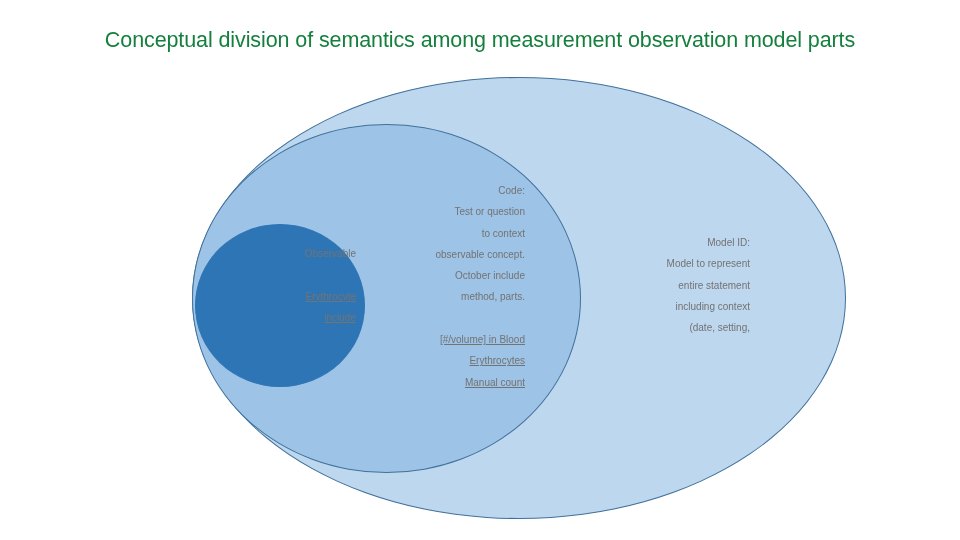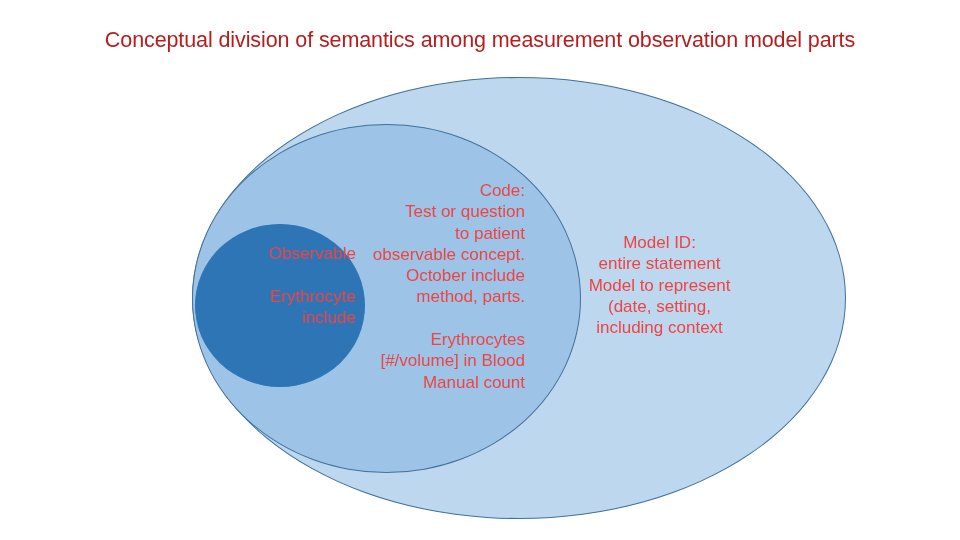--- a/index.html
+++ b/index.html
@@ -24,21 +24,21 @@
 
   
   #slide-title {
     position: absolute;
     left: 40px;
     top: 26px;
     width: 880px;
     text-align: center;
     font-size: 21.5px;
     line-height: 28px;
-    color: #b91c1c;
+    color: #15803d;
     letter-spacing: -0.1px;
     white-space: nowrap;
   }
 
   
   #diagram {
     position: absolute;
     left: 0;
     top: 0;
     width: 960px;
@@ -79,30 +79,30 @@
     width: 170px;
     height: 163px;
     background: #2e75b6;
     border: 1px solid #2e75b6;
     border-radius: 50%;
   }
 
   
   .venn-text {
     position: absolute;
-    color: #ef4444;
-    font-size: 17px;
+    color: #737373;
+    font-size: 10px;
     line-height: 21.3px;
   }
 
   #text-outer {
     left: 569px;
     top: 232px;
     width: 181px;
-    text-align: center;
+    text-align: right;
   }
 
   #text-middle {
     left: 344px;
     top: 180px;
     width: 181px;
     text-align: right;
   }
 
   #text-inner {
@@ -110,20 +110,21 @@
     top: 243px;
     width: 151px;
     text-align: right;
   }
 
   .venn-text .para {
     margin: 0;
   }
   .venn-text .para + .para {
     margin-top: 21.3px;
+    text-decoration: underline;
   }
   .venn-text .line {
     display: block;
     white-space: nowrap;
   }
 </style>
 </head>
 <body>
 
 <div id="slide">
@@ -134,39 +135,39 @@
 
     <div class="venn-shape" id="shape-outer"></div>
 
     <div class="venn-shape" id="shape-middle"></div>
 
     <div class="venn-shape" id="shape-inner"></div>
 
     <div class="venn-text" id="text-outer">
       <p class="para">
         <span class="line">Model ID:</span>
+        <span class="line">Model to represent</span>
         <span class="line">entire statement</span>
-        <span class="line">Model to represent</span>
+        <span class="line">including context</span>
         <span class="line">(date, setting,</span>
-        <span class="line">including context</span>
       </p>
     </div>
 
     <div class="venn-text" id="text-middle">
       <p class="para">
         <span class="line">Code:</span>
         <span class="line">Test or question</span>
-        <span class="line">to patient</span>
+        <span class="line">to context</span>
         <span class="line">observable concept.</span>
         <span class="line">October include</span>
         <span class="line">method, parts.</span>
       </p>
       <p class="para">
+        <span class="line">[#/volume] in Blood</span>
         <span class="line">Erythrocytes</span>
-        <span class="line">[#/volume] in Blood</span>
         <span class="line">Manual count</span>
       </p>
     </div>
 
     <div class="venn-text" id="text-inner">
       <p class="para">
         <span class="line">Observable</span>
       </p>
       <p class="para">
         <span class="line">Erythrocyte</span>

